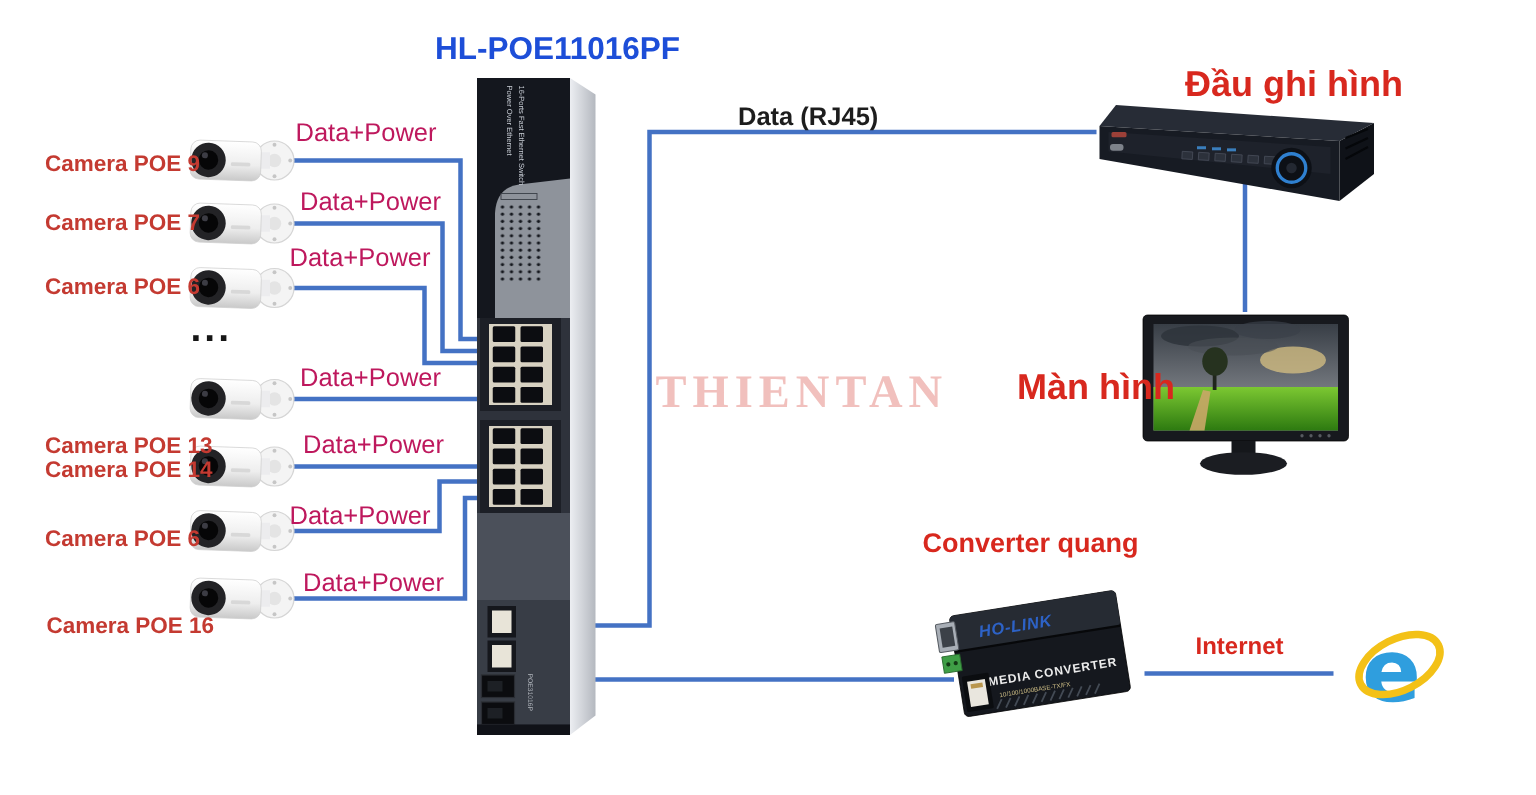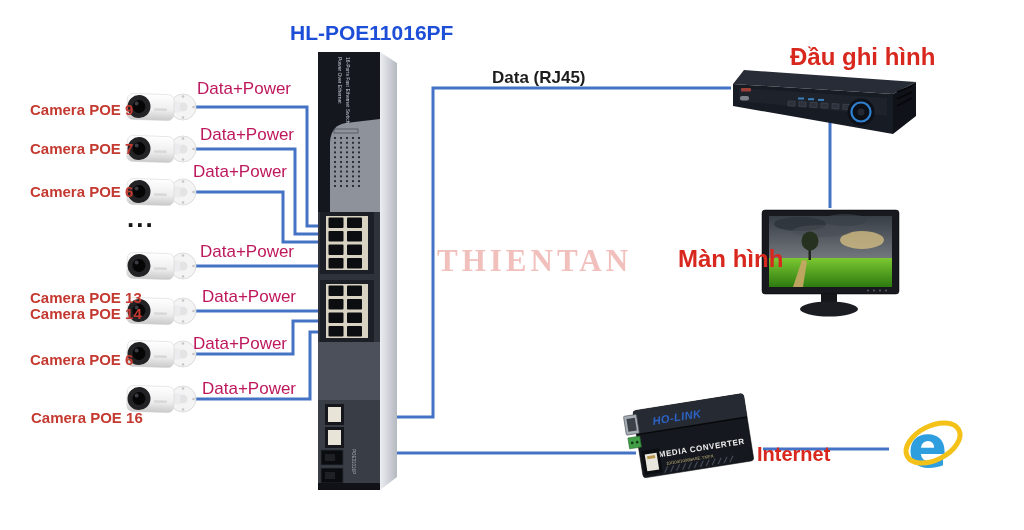--- a/index.html
+++ b/index.html
@@ -235,17 +235,18 @@
 <div class="lbl dp" style="left:193px;top:163px;">Data+Power</div>
 <div class="lbl dp" style="left:200px;top:243px;">Data+Power</div>
 <div class="lbl dp" style="left:202px;top:288px;">Data+Power</div>
 <div class="lbl dp" style="left:193px;top:335px;">Data+Power</div>
 <div class="lbl dp" style="left:202px;top:380px;">Data+Power</div>
 
 <div class="lbl black-link" style="left:492px;top:69px;">Data (RJ45)</div>
 
 <div class="lbl heading" style="left:790px;top:44px;">Đầu ghi hình</div>
 <div class="lbl heading" style="left:678px;top:246px;">Màn hình</div>
-<div class="lbl heading" style="left:757px;top:423px;font-size:20px;margin-top:20px;">Internet</div>
+<div class="lbl heading" style="left:615px;top:353px;font-size:18px;">Converter quang</div>
+<div class="lbl heading" style="left:797px;top:423px;font-size:16px;">Internet</div>
 
 <div class="lbl watermark" style="left:437px;top:244px;">THIENTAN</div>
 
 </div>
 
 </body></html>

